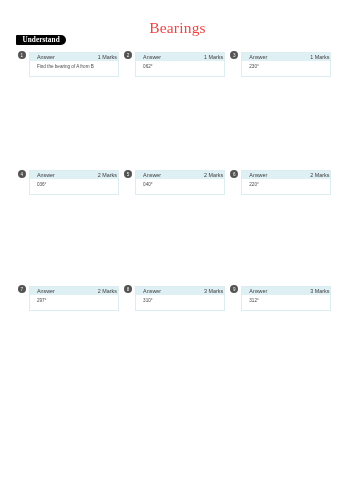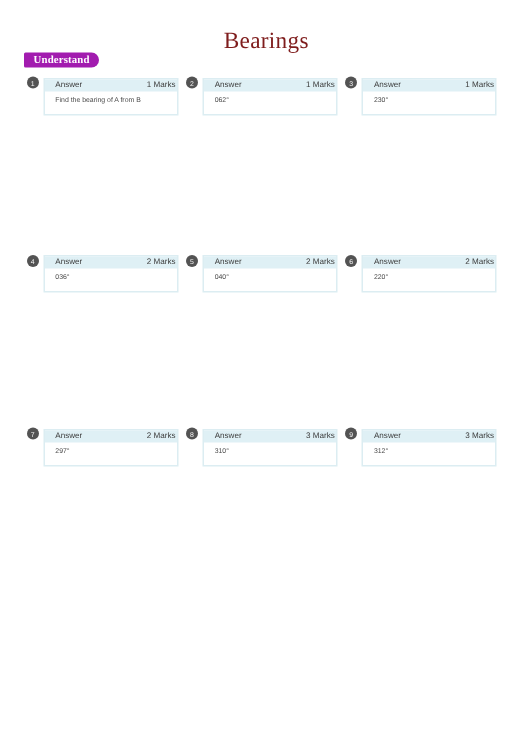--- a/index.html
+++ b/index.html
@@ -6,25 +6,25 @@
   html,body{margin:0;padding:0;}
   body{width:353px;height:500px;background:#ffffff;overflow:hidden;
        font-family:"Liberation Sans",sans-serif;
        -webkit-font-smoothing:antialiased;}
 
   .page{position:relative;width:353px;height:500px;background:#ffffff;}
 
   
   .title{position:absolute;top:20px;left:1px;width:353px;text-align:center;
          font-family:"Liberation Serif",serif;font-size:15.5px;line-height:16px;
-         letter-spacing:0.2px;color:#7f1d1d;}
+         letter-spacing:0.2px;color:#ef4444;}
 
   
   .badge{position:absolute;left:16.3px;top:35px;width:49.6px;height:9.7px;
-         box-sizing:border-box;background:#a21caf;border-radius:1px 5px 5px 1px;}
+         box-sizing:border-box;background:#000000;border-radius:1px 5px 5px 1px;}
   .badge span{position:absolute;left:0;top:1.2px;width:100%;text-align:center;
               font-family:"Liberation Serif",serif;font-weight:bold;
               font-size:7.2px;line-height:9.7px;letter-spacing:0.1px;color:#ffffff;}
 
   
   .cell{position:absolute;left:0;top:0;}
   .num{position:absolute;width:8px;height:8px;border-radius:50%;
        background:#535353;color:#f4f4f4;text-align:center;
        font-family:"Liberation Sans",sans-serif;font-size:4.6px;line-height:9.6px;}
   .card{position:absolute;box-sizing:border-box;border:1px solid #dcedf2;background:#ffffff;}

